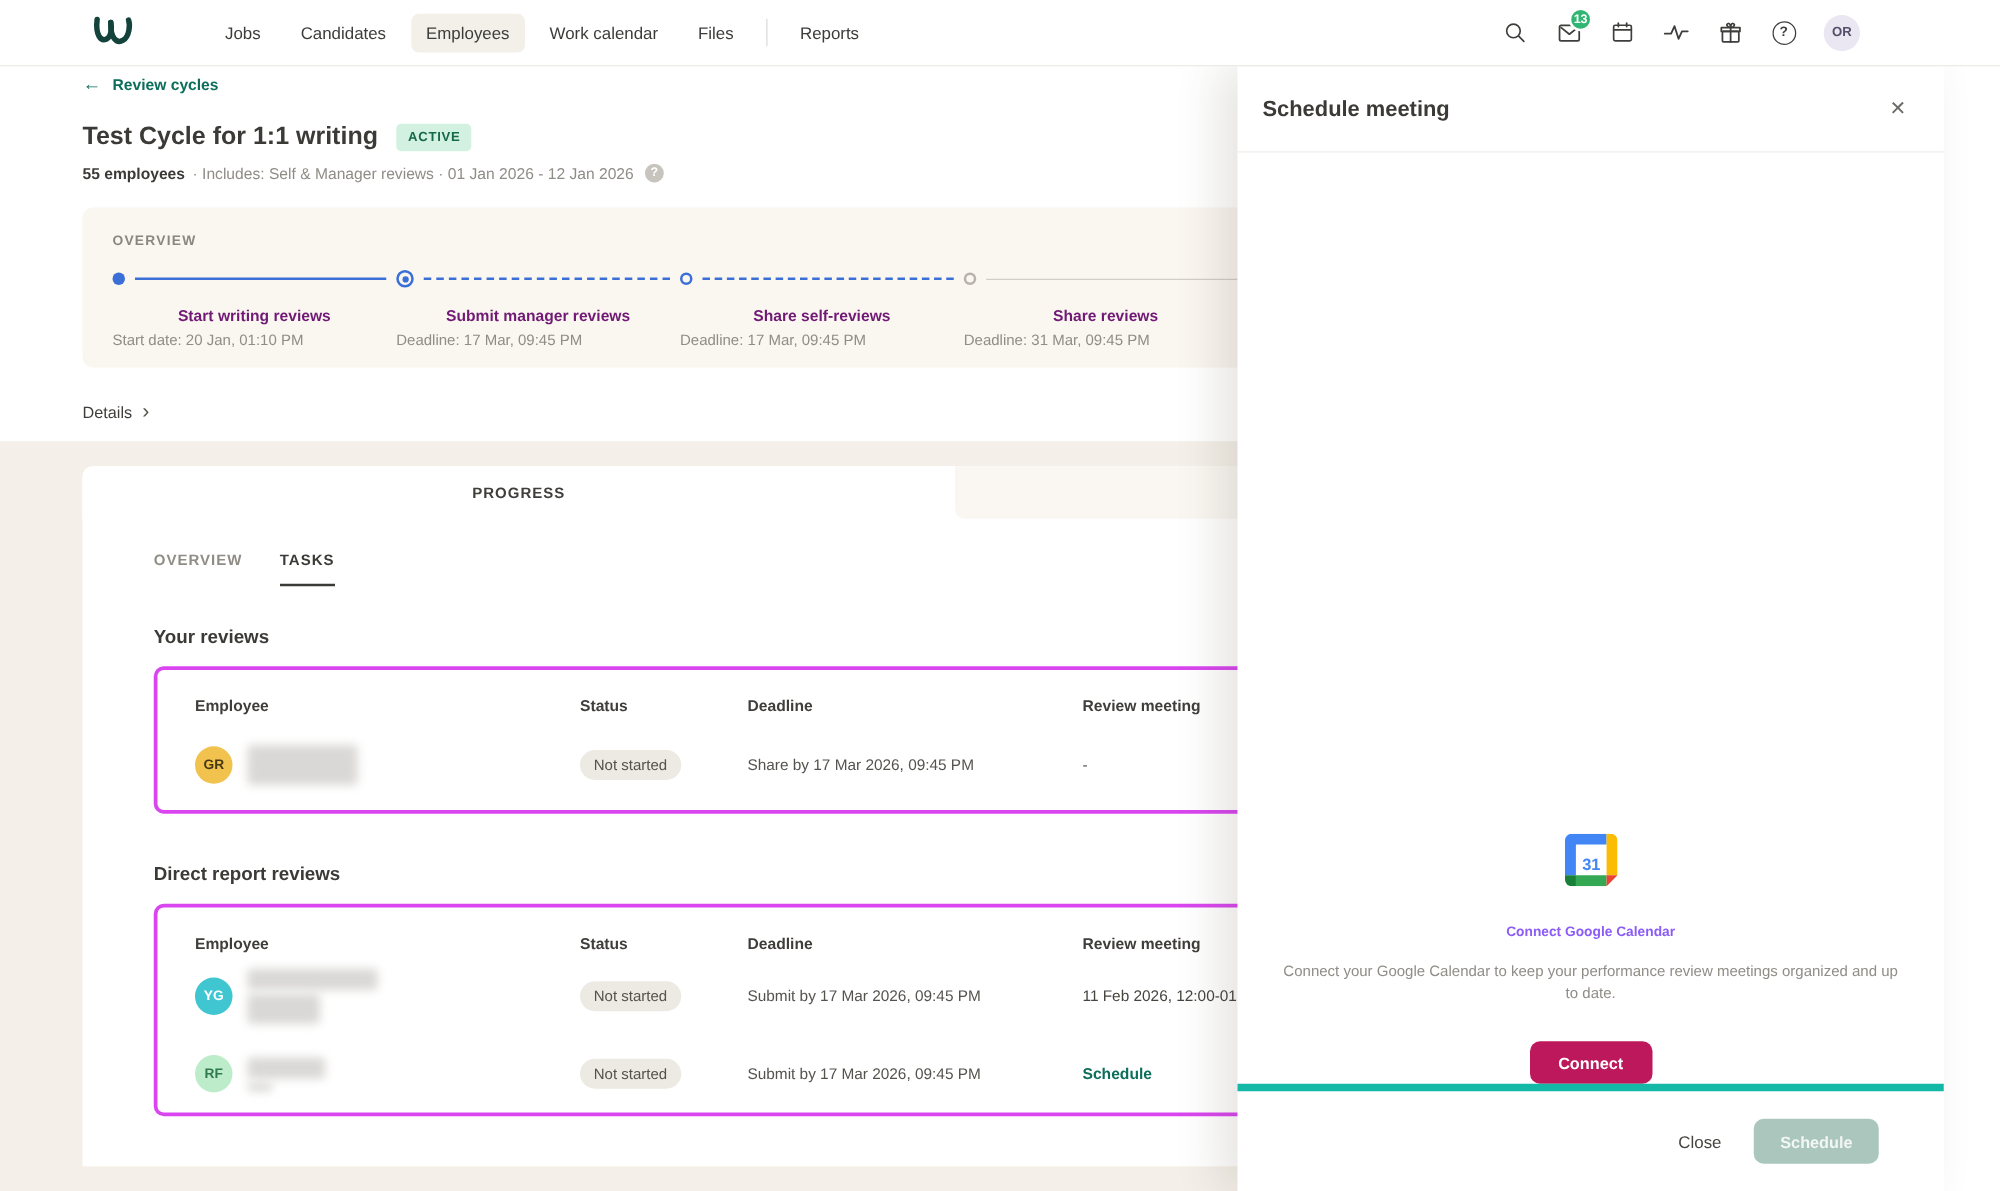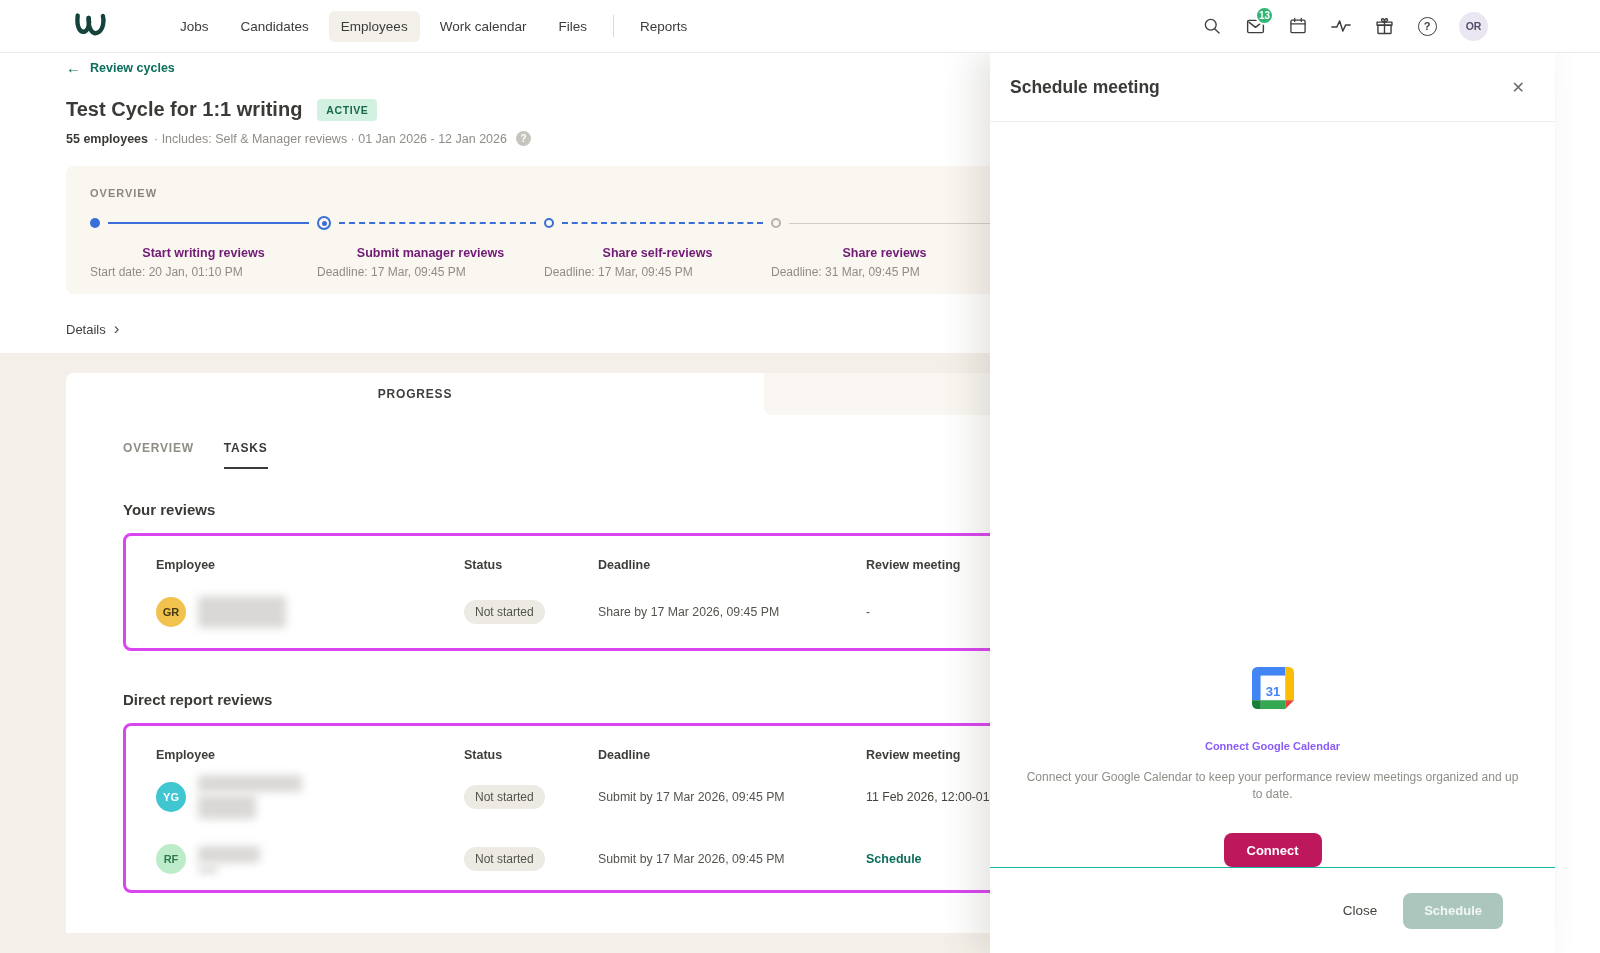--- a/index.html
+++ b/index.html
@@ -84,21 +84,21 @@
   .panel { position:absolute; top:53px; left:990px; width:565px; bottom:0; background:#fff; box-shadow:-14px 0 34px rgba(70,62,50,.14); z-index:20; display:flex; flex-direction:column; }
   .panel-header { height:69px; padding:0 26px 0 20px; display:flex; align-items:center; justify-content:space-between; border-bottom:1px solid #f0eeea; }
   .panel-title { font-size:17.5px; font-weight:bold; color:#3b3a37; }
   .panel-close { font-size:16px; color:#6b6b68; cursor:pointer; padding:4px; }
   .panel-body { flex:1; display:flex; flex-direction:column; align-items:center;justify-content:flex-end; }
   .gcal-icon { margin-top:267px; }
   .gcal-day { font:bold 15px "Liberation Sans",sans-serif; fill:#4285F4; }
   .connect-heading { margin-top:31px; font-size:11px; font-weight:bold; color:#8b5cf6; }
   .connect-desc { margin-top:17px; width:502px; text-align:center; font-size:12px; line-height:17px; color:#908d87; }
   .connect-btn { margin-top:30px; height:34px; padding:0 23px; background:#be185d; color:#fff; font-size:13px; font-weight:bold; border:none; border-radius:8px; display:flex; align-items:center; cursor:pointer; font-family:inherit; }
-  .panel-footer { height:86px; border-top:1px solid #14b8a6; display:flex; align-items:center; justify-content:flex-end; padding-right:52px; gap:26px; }
+  .panel-footer { height:86px; border-top:6px solid #14b8a6; display:flex; align-items:center; justify-content:flex-end; padding-right:52px; gap:26px; }
   .close-btn { font-size:13.5px; color:#45443f; background:none; border:none; cursor:pointer; font-family:inherit; }
   .schedule-btn { height:36px; padding:0 21px; background:#abc7bd; color:#f2f6f4; font-size:13px; font-weight:bold; border:none; border-radius:8px; cursor:default; font-family:inherit; }
 </style>
 </head>
 <body>
 
 <header class="topnav">
   <div class="logo">
     <svg width="38" height="30" viewBox="0 0 40 30">
       <path d="M6 4 C4.5 17 9 23 14 20.5 C18 18.5 18.5 11 17.5 6.5" stroke="#14433c" stroke-width="4.6" fill="none" stroke-linecap="round"></path>

